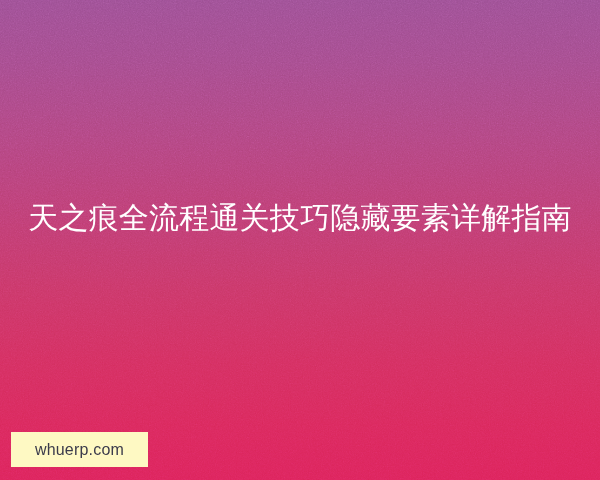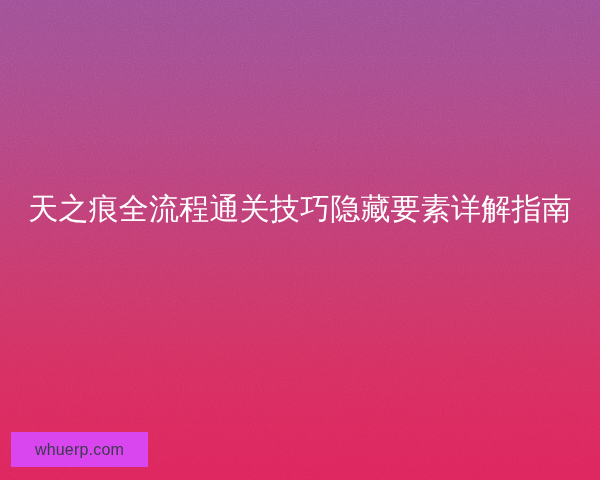--- a/index.html
+++ b/index.html
@@ -52,21 +52,21 @@
     mix-blend-mode: soft-light;
     pointer-events: none;
   }
   .bg-noise-fine svg { display: block; width: 100%; height: 100%; }
 
   
   .title-block {
     position: absolute;
     left: 0;
     right: 0;
-    top: 187px;
+    top: 196px;
     text-align: center;
     padding: 0 14px;
     box-sizing: border-box;
   }
 
   .title-line {
     display: block;
     color: #ffffff;
     font-size: 30px;
     line-height: 44px;
@@ -76,21 +76,21 @@
     text-rendering: optimizeLegibility;
   }
 
   
   .watermark-badge {
     position: absolute;
     left: 11px;
     top: 432px;
     width: 137px;
     height: 35px;
-    background: #d946ef;
+    background: #fef9c3;
     display: flex;
     align-items: center;
     justify-content: center;
   }
 
   .watermark-text {
     color: #3b3b4b;
     font-size: 16px;
     line-height: 1;
     font-weight: 400;

